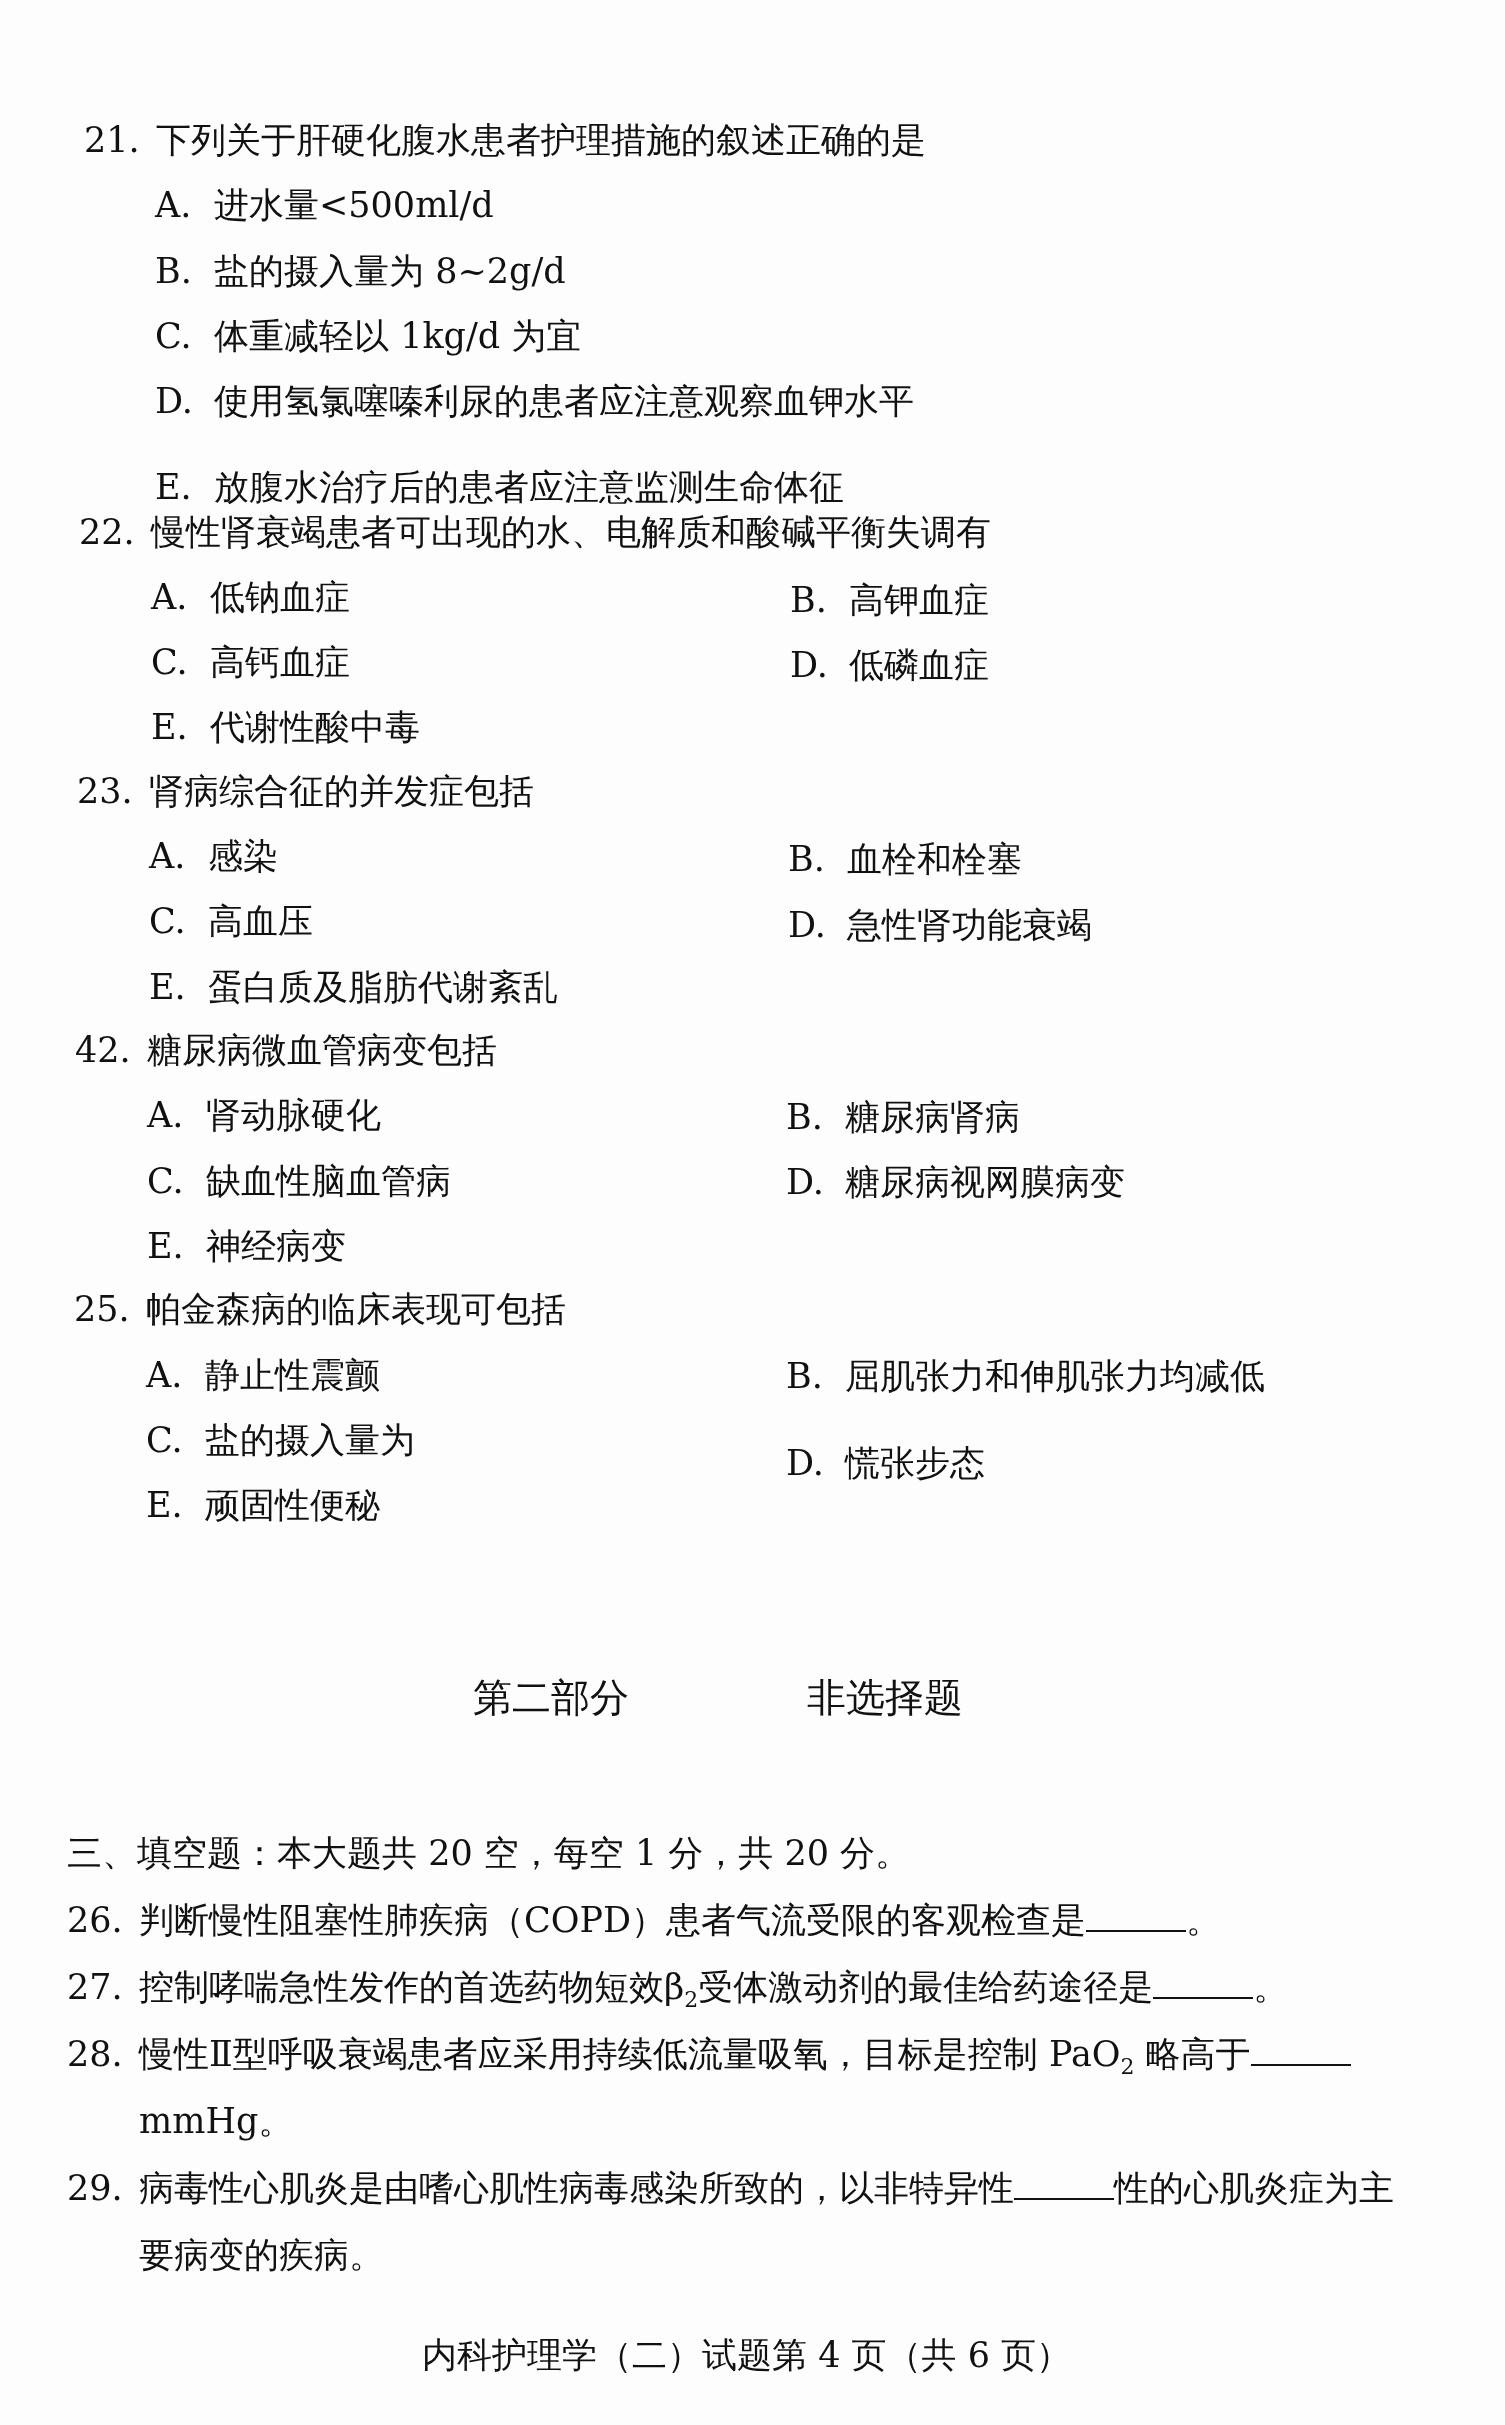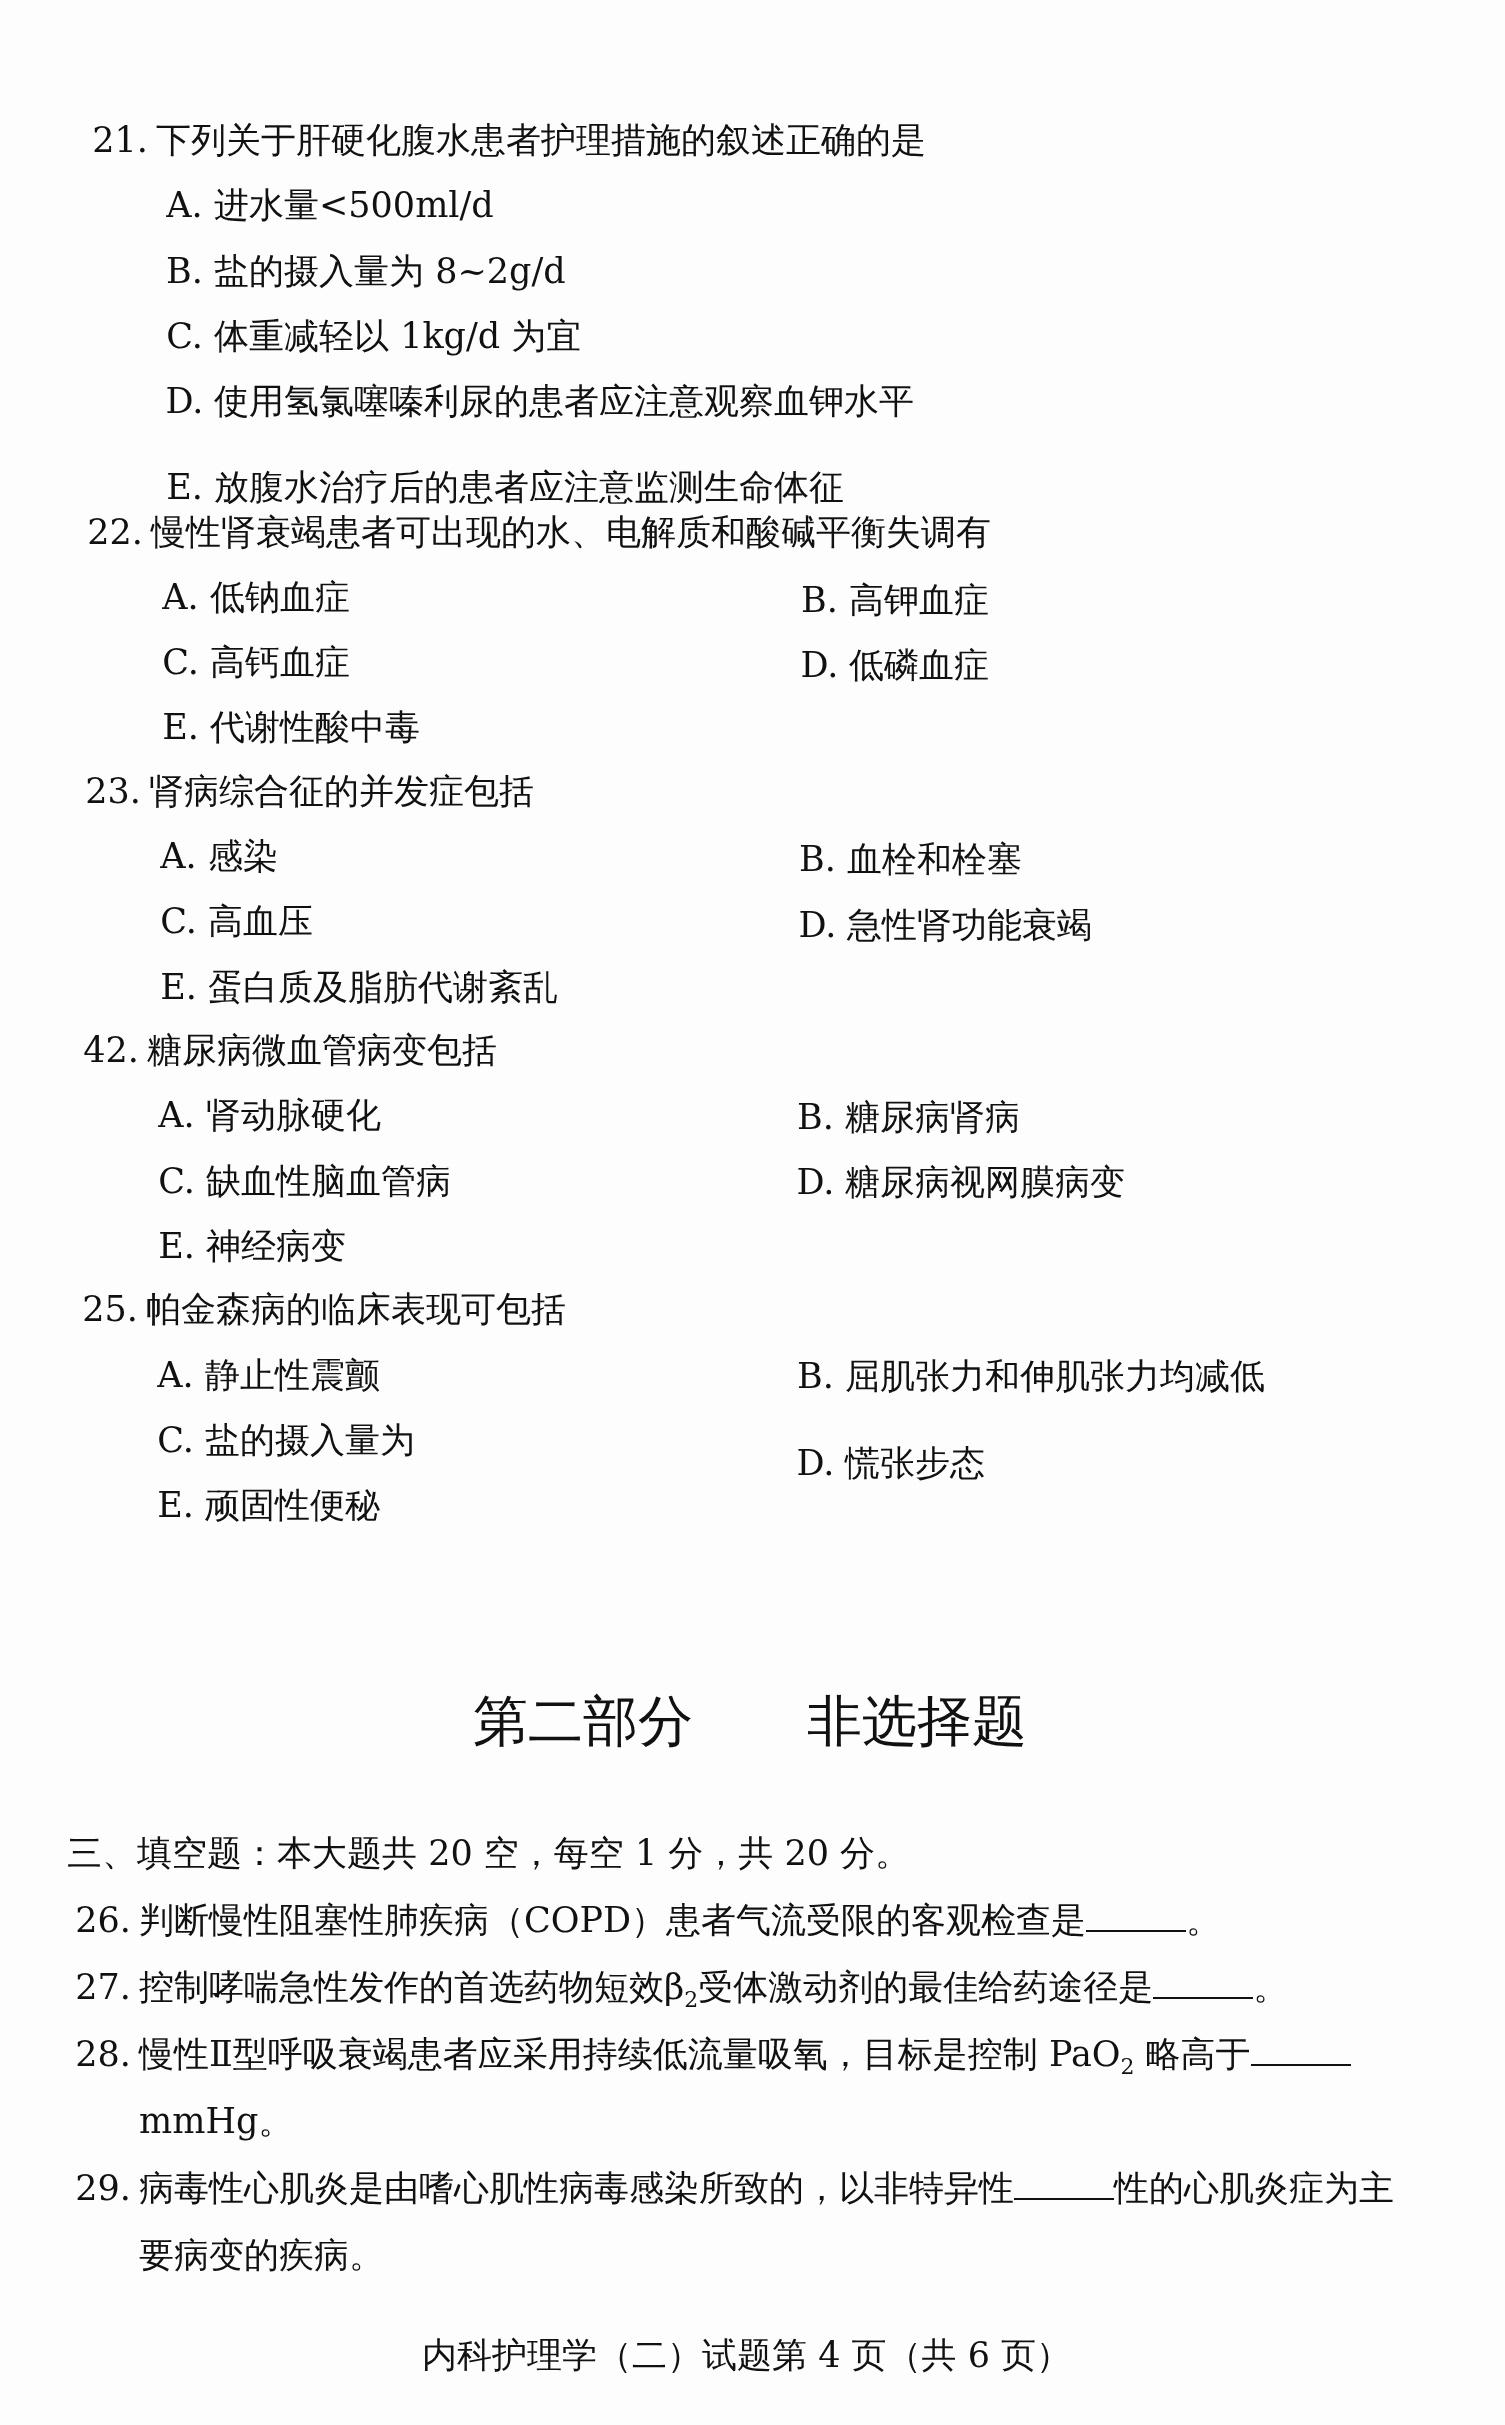--- a/index.html
+++ b/index.html
@@ -1,25 +1,25 @@
 <!DOCTYPE html>
 <html style="font-size:13.4px"><head>
 <meta charset="utf-8">
 <style>
   html, body { margin: 0; padding: 0; }
   body {
     width: 1506px; height: 2426px; background: #fdfdfd;
     font-family: "DejaVu Serif", "Liberation Serif", serif;
     color: #111; position: relative; overflow: hidden;
   }
-  .line { position: absolute; font-size: 35px; line-height: 47px; white-space: nowrap; text-align: center; }
+  .line { position: absolute; font-size: 35px; line-height: 47px; white-space: nowrap; }
   .qnum { display: inline-block; width: 72px; }
   .opt-letter { display: inline-block; width: 59px; }
   .blank { display: inline-block; border-bottom: 2.5px solid #111; height: 33px; vertical-align: baseline; }
-  .section-title { position: absolute; font-size: 55px; line-height: 67px; font-family: Liberation Mono, monospace; white-space: nowrap; margin-top: 28px; }
+  .section-title { position: absolute; font-size: 39px; line-height: 67px; font-family: Liberation Sans, sans-serif; white-space: nowrap; }
   .footer { position: absolute; font-size: 35px; line-height: 47px; white-space: nowrap; }
   sub { font-size: 22px; }
 </style>
 </head>
 <body>
 
 <div class="line" style="left:84px;top:117px"><span class="qnum">21.</span><span>下列关于肝硬化腹水患者护理措施的叙述正确的是</span></div>
 <div class="line" style="left:155px;top:182px"><span class="opt-letter">A.</span><span>进水量&lt;500ml/d</span></div>
 <div class="line" style="left:155px;top:248px"><span class="opt-letter">B.</span><span>盐的摄入量为 8~2g/d</span></div>
 <div class="line" style="left:155px;top:313px"><span class="opt-letter">C.</span><span>体重减轻以 1kg/d 为宜</span></div>

